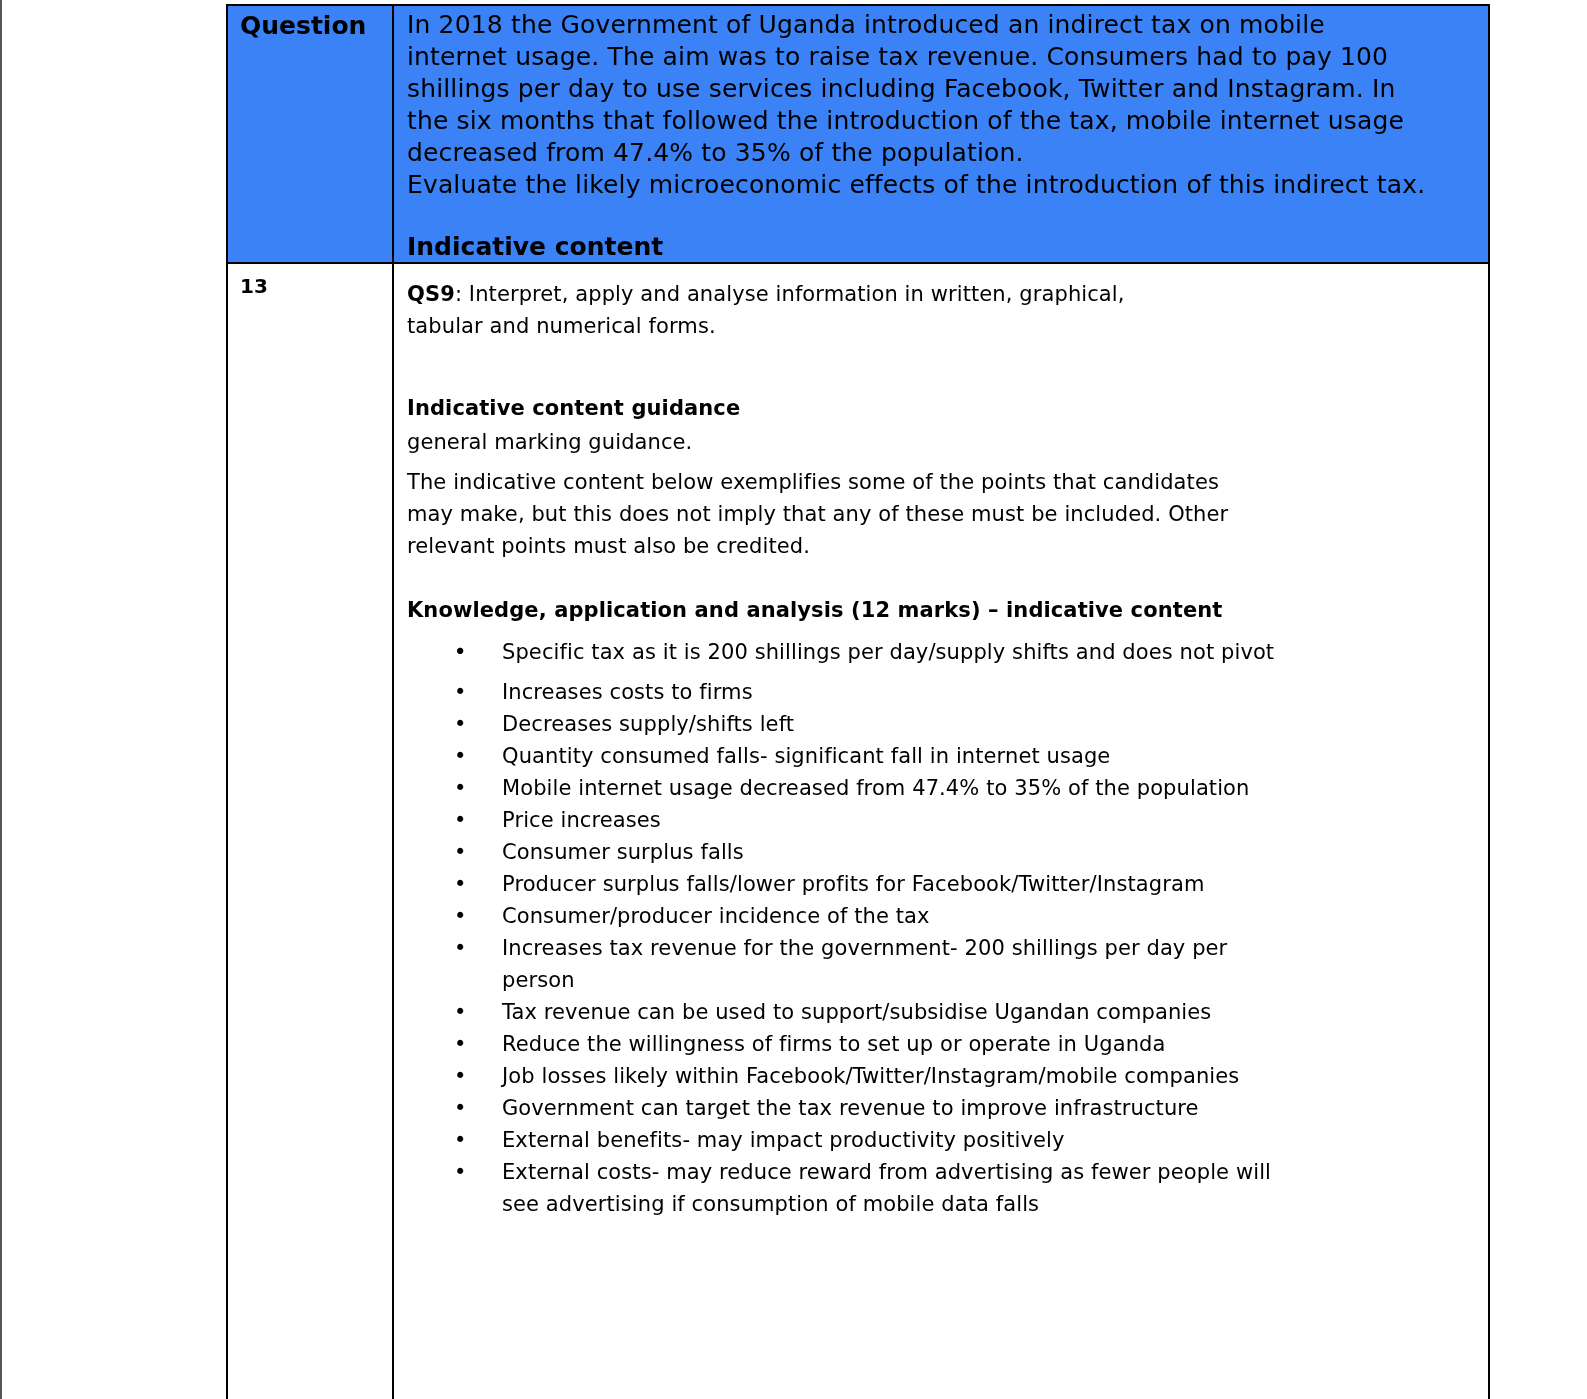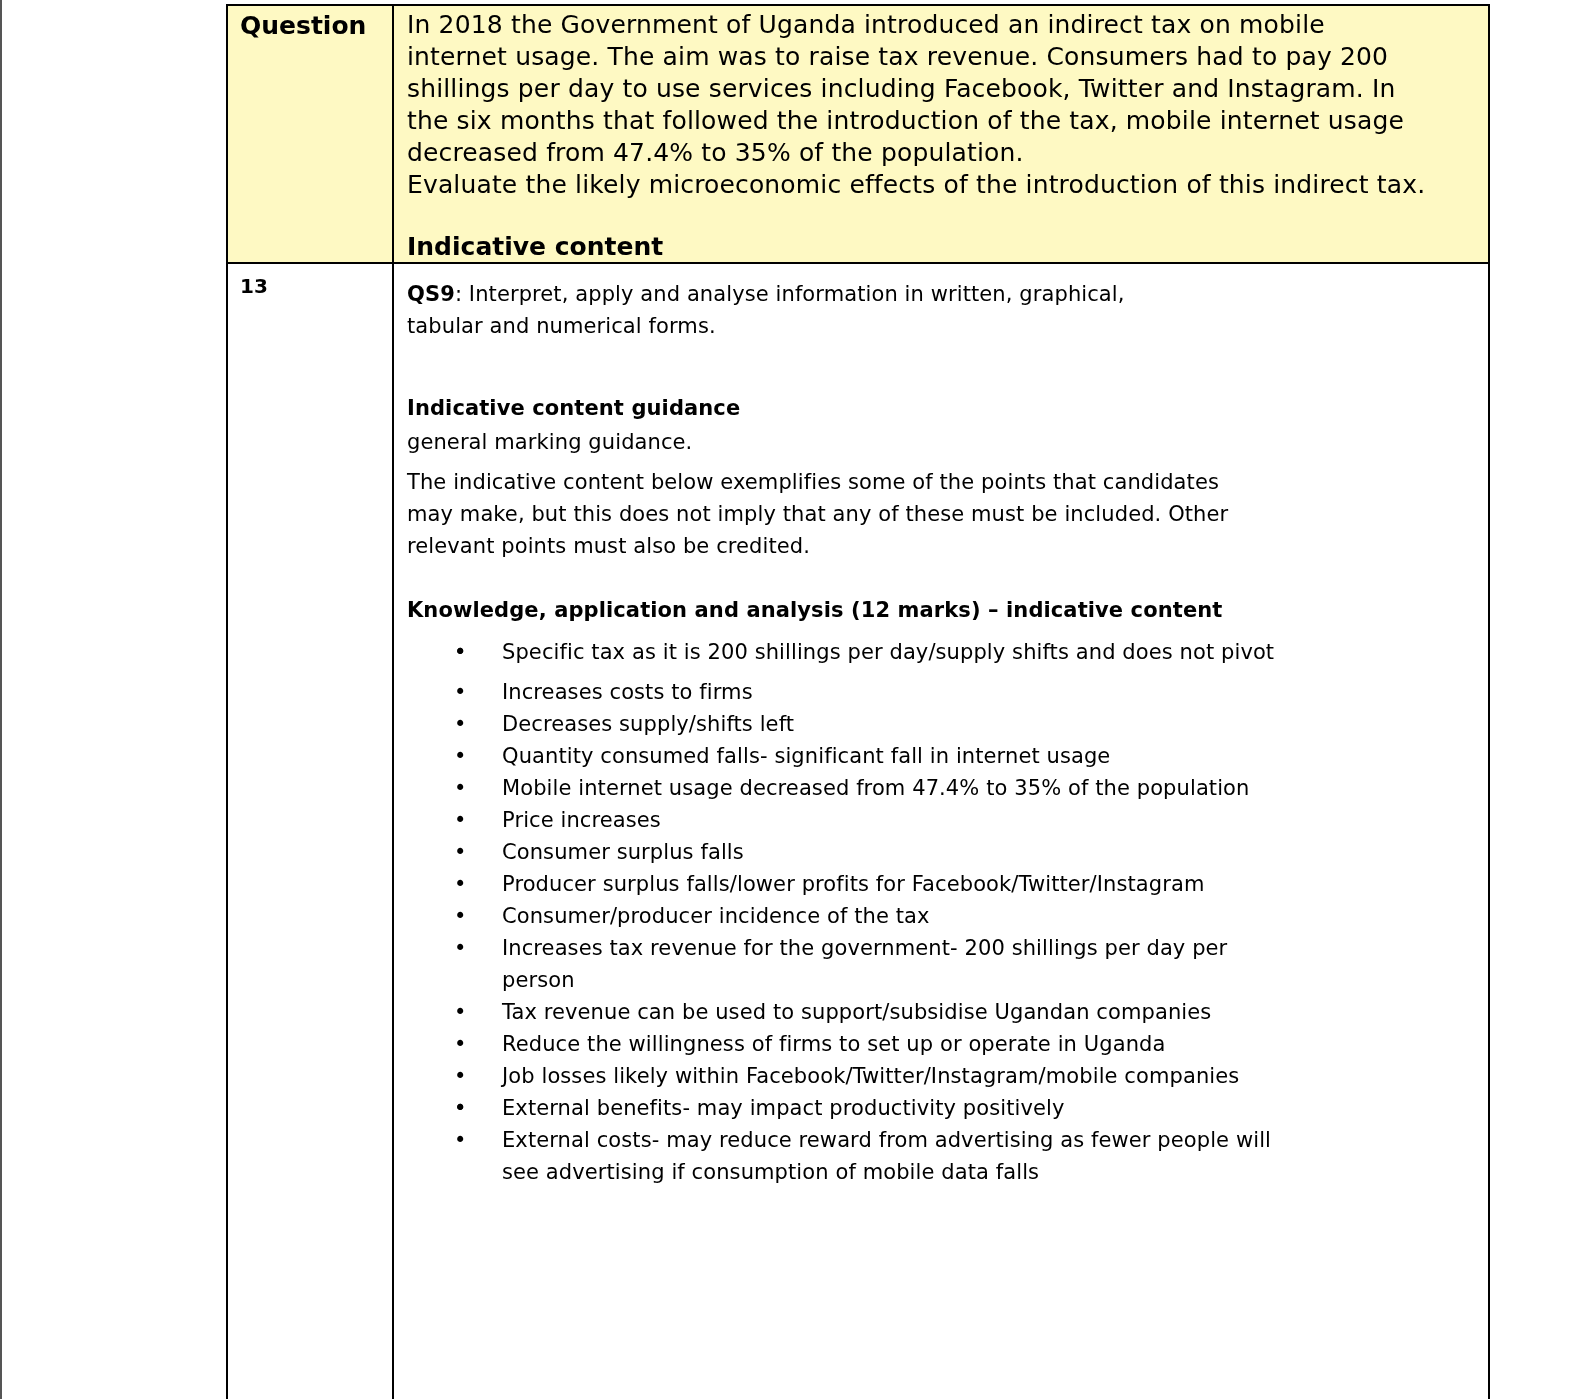--- a/index.html
+++ b/index.html
@@ -7,21 +7,21 @@
     width: 1587px; height: 1399px; background: #ffffff; position: relative; overflow: hidden;
     font-family: "DejaVu Sans", sans-serif; color: #000;
   }
   .left-rule { position: absolute; left: 0; top: 0; width: 2px; height: 1399px; background: #555; }
   .table {
     position: absolute; left: 226px; top: 4px; width: 1264px; height: 1400px;
     border: 2px solid #000; box-sizing: border-box;
   }
   .col-divider { position: absolute; left: 164px; top: 0; bottom: 0; width: 2px; background: #000; }
   .header-row {
-    position: absolute; left: 0; right: 0; top: 0; height: 258px; background: #fef9c3;
+    position: absolute; left: 0; right: 0; top: 0; height: 258px; background: #3b82f6;
     border-bottom: 2px solid #000; box-sizing: border-box;
   }
   .header-label {
     position: absolute; left: 12px; top: 4px; font-weight: bold; font-size: 25px; line-height: 32px;
   }
   .header-text {
     position: absolute; left: 179px; top: 3px; width: 1075px; font-size: 25px; line-height: 32px; letter-spacing: 0.15px;
   }
   .header-text p { margin: 0; }
   .indicative-title { position: absolute; left: 179px; top: 226px; font-size: 25px; font-weight: bold; line-height: 30px; }
@@ -37,21 +37,21 @@
 </head>
 <body>
 
 <div class="left-rule"></div>
 
 <div class="table">
   <div class="header-row">
     <div class="header-label">Question</div>
     <div class="header-text">
       <p>In 2018 the Government of Uganda introduced an indirect tax on mobile</p>
-      <p>internet usage. The aim was to raise tax revenue. Consumers had to pay 200</p>
+      <p>internet usage. The aim was to raise tax revenue. Consumers had to pay 100</p>
       <p>shillings per day to use services including Facebook, Twitter and Instagram. In</p>
       <p>the six months that followed the introduction of the tax, mobile internet usage</p>
       <p>decreased from 47.4% to 35% of the population.</p>
       <p>Evaluate the likely microeconomic effects of the introduction of this indirect tax.</p>
     </div>
     <div class="indicative-title">Indicative content</div>
   </div>
 
   <div class="col-divider"></div>
 
@@ -79,18 +79,18 @@
       <li><span class="bullet">•</span><span>Quantity consumed falls- significant fall in internet usage</span></li>
       <li><span class="bullet">•</span><span>Mobile internet usage decreased from 47.4% to 35% of the population</span></li>
       <li><span class="bullet">•</span><span>Price increases</span></li>
       <li><span class="bullet">•</span><span>Consumer surplus falls</span></li>
       <li><span class="bullet">•</span><span>Producer surplus falls/lower profits for Facebook/Twitter/Instagram</span></li>
       <li><span class="bullet">•</span><span>Consumer/producer incidence of the tax</span></li>
       <li><span class="bullet">•</span><span>Increases tax revenue for the government- 200 shillings per day per</span><br><span>person</span></li>
       <li><span class="bullet">•</span><span>Tax revenue can be used to support/subsidise Ugandan companies</span></li>
       <li><span class="bullet">•</span><span>Reduce the willingness of firms to set up or operate in Uganda</span></li>
       <li><span class="bullet">•</span><span>Job losses likely within Facebook/Twitter/Instagram/mobile companies</span></li>
-      <li><span class="bullet">•</span></li>
+      <li><span class="bullet">•</span><span>Government can target the tax revenue to improve infrastructure</span></li>
       <li><span class="bullet">•</span><span>External benefits- may impact productivity positively</span></li>
       <li><span class="bullet">•</span><span>External costs- may reduce reward from advertising as fewer people will</span><br><span>see advertising if consumption of mobile data falls</span></li>
     </ul>
   </div>
 </div>
 
 </body></html>

